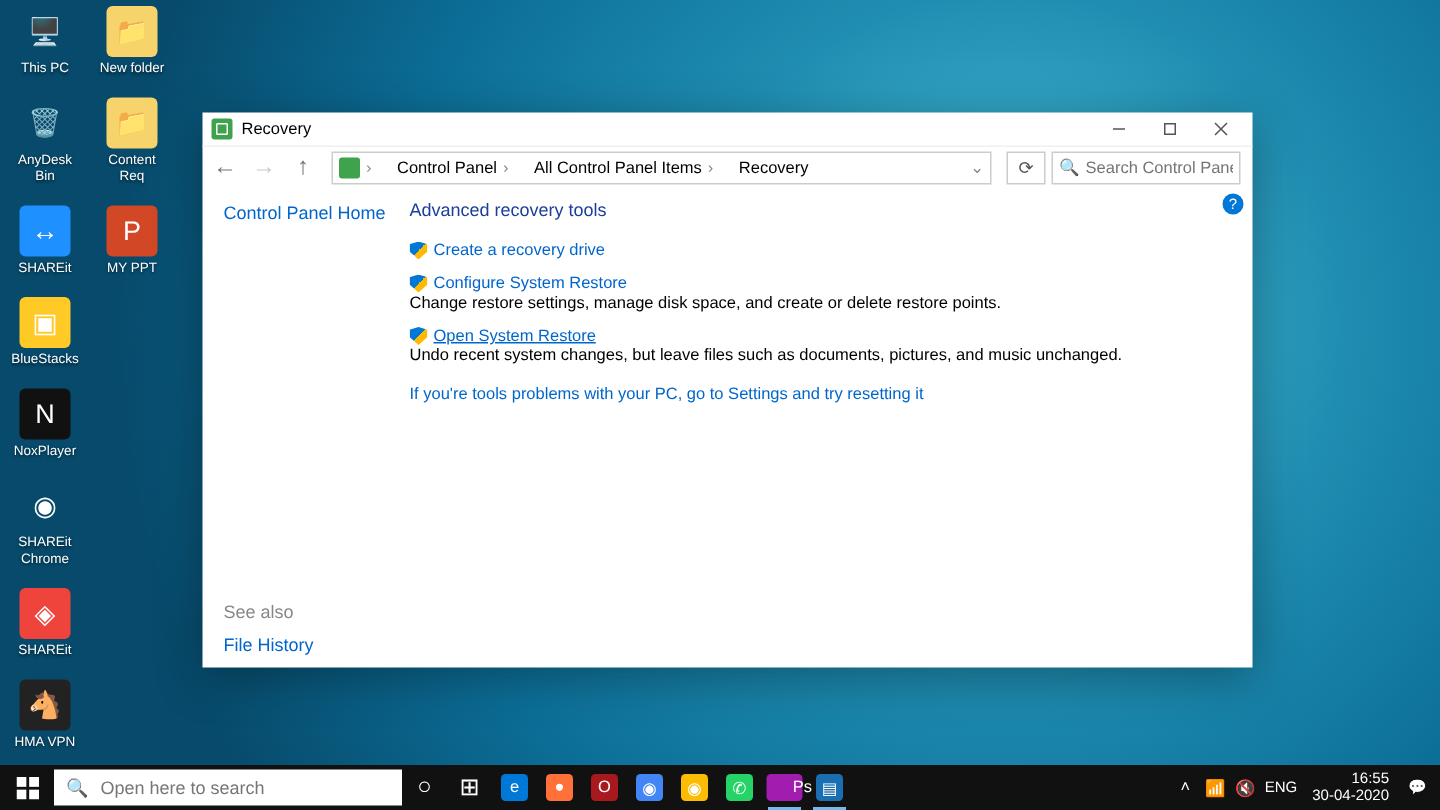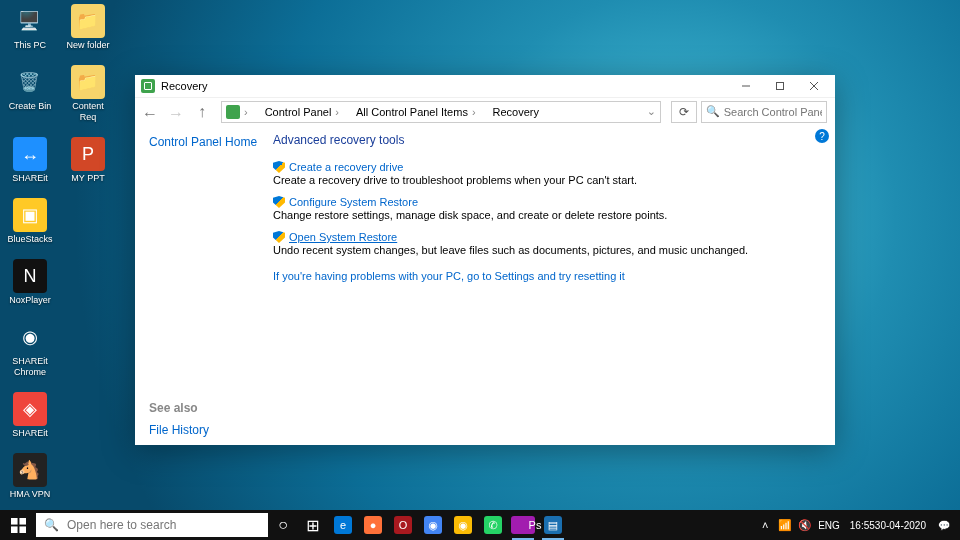--- a/index.html
+++ b/index.html
@@ -36,21 +36,21 @@
 .breadcrumb .bc{color:#000;cursor:pointer;white-space:nowrap;padding-left:13px;}
 .breadcrumb .dd{color:#888;margin-left:auto;}
 .refresh{width:26px;height:22px;border:1px solid #ccc;display:flex;align-items:center;justify-content:center;color:#555;font-size:12px;}
 .search { width: 126px; height: 22px; border: 1px solid #ccc; display: flex; align-items: center; padding: 0 4px; }
 .search .sicon{color:#888;font-size:11px;margin-right:4px;}
 .search input { border: none; outline: none; font-size: 11px; width: 100%; color:#777;}
 
 .body { flex: 1; display: flex; }
 .sidebar { width: 132px; padding: 10px 0 8px 14px; font-size: 12px; display:flex;flex-direction:column;}
 .sidebar .link{color:#0066cc;cursor:pointer;}
-.sidebar .seealso{color:#888;margin-top:auto;font-weight:bold;}
+.sidebar .seealso{color:#888;margin-top:auto;}
 .sidebar .fh{color:#0066cc;margin-top:8px;cursor:pointer;}
 
 .main { flex:1; padding: 8px 18px 8px 6px; font-size: 11px; position:relative;}
 .main h2{font-size:12px;font-weight:400;color:#1a3e9a;margin-bottom:14px;}
 .tool{margin-bottom:10px;}
 .tool .tline{display:flex;align-items:flex-start;gap:4px;}
 .tool .shield{width:12px;height:12px;display:inline-block;position:relative;}
 .tool .shield::before{content:"";position:absolute;inset:0;background:linear-gradient(135deg,#0078d7 50%,#ffb900 50%);clip-path:polygon(50% 0,100% 15%,100% 55%,50% 100%,0 55%,0 15%);}
 .tool a{color:#0066cc;text-decoration:none;font-size:11px;}
 .tool a.hl{color:#0066cc;text-decoration:underline;}
@@ -62,38 +62,38 @@
 .taskbar{position:absolute;left:0;right:0;bottom:0;height:30px;background:#111;display:flex;align-items:center;padding-right:6px;}
 .start{width:36px;height:30px;display:flex;align-items:center;justify-content:center;}
 .start svg{width:15px;height:15px;fill:#fff;}
 .tsearch{width:232px;height:24px;background:#fff;margin-left:0;display:flex;align-items:center;padding:0 8px;color:#767676;font-size:12px;gap:8px;}
 .tbtn{width:30px;height:30px;display:flex;align-items:center;justify-content:center;color:#fff;}
 .tapp{width:30px;height:30px;display:flex;align-items:center;justify-content:center;position:relative;}
 .tapp.active::after{content:"";position:absolute;bottom:0;left:4px;right:4px;height:2px;background:#76b9ed;}
 .tapp .ai{width:18px;height:18px;border-radius:3px;display:flex;align-items:center;justify-content:center;font-size:11px;}
 .tray{margin-left:auto;display:flex;align-items:center;gap:6px;color:#fff;font-size:10px;}
 .tray .ti{width:14px;font-size:11px;text-align:center;}
-.clock{display:flex;flex-direction:row;align-items:flex-end;line-height:11px;font-size:10px;margin:0 4px;}
+.clock{display:flex;flex-direction:column;align-items:flex-end;line-height:11px;font-size:10px;margin:0 4px;}
 .notif{width:18px;height:30px;display:flex;align-items:center;justify-content:center;}
 </style>
 </head>
 <body>
 
 <div class="desktop" id="desk">
     <div class="dicon">
       <div class="ic" style="background:transparent">🖥️</div>
       <div class="lbl">This PC</div>
     </div>
     <div class="dicon">
       <div class="ic" style="background:#f6d46b">📁</div>
       <div class="lbl">New folder</div>
     </div>
     <div class="dicon">
       <div class="ic" style="background:transparent">🗑️</div>
-      <div class="lbl">Create Bin</div>
+      <div class="lbl">AnyDesk Bin</div>
     </div>
     <div class="dicon">
       <div class="ic" style="background:#f6d46b">📁</div>
       <div class="lbl">Content Req</div>
     </div>
     <div class="dicon">
       <div class="ic" style="background:#1e90ff">↔</div>
       <div class="lbl">SHAREit</div>
     </div>
     <div class="dicon">
@@ -187,38 +187,37 @@
     </div>
     <div class="main">
       <div class="help">?</div>
       <h2>Advanced recovery tools</h2>
       <div id="tools">
           <div class="tool">
             <div class="tline">
               <span class="shield"></span>
               <a class="">Create a recovery drive</a>
             </div>
-            <div class="desc">Create a recovery drive to troubleshoot problems when your PC can't start.</div>
           </div>
           <div class="tool">
             <div class="tline">
               <span class="shield"></span>
               <a class="">Configure System Restore</a>
             </div>
             <div class="desc">Change restore settings, manage disk space, and create or delete restore points.</div>
           </div>
           <div class="tool">
             <div class="tline">
               <span class="shield"></span>
               <a class="hl">Open System Restore</a>
             </div>
             <div class="desc">Undo recent system changes, but leave files such as documents, pictures, and music unchanged.</div>
           </div>
         </div>
-      <a class="settingslink">If you're having problems with your PC, go to Settings and try resetting it</a>
+      <a class="settingslink">If you're tools problems with your PC, go to Settings and try resetting it</a>
     </div>
   </div>
 </div>
 
 <div class="taskbar">
   <div class="start">
     <svg viewBox="0 0 16 16">
         <rect x="0" y="0" width="7" height="7"></rect>
         <rect x="9" y="0" width="7" height="7"></rect>
         <rect x="0" y="9" width="7" height="7"></rect>

